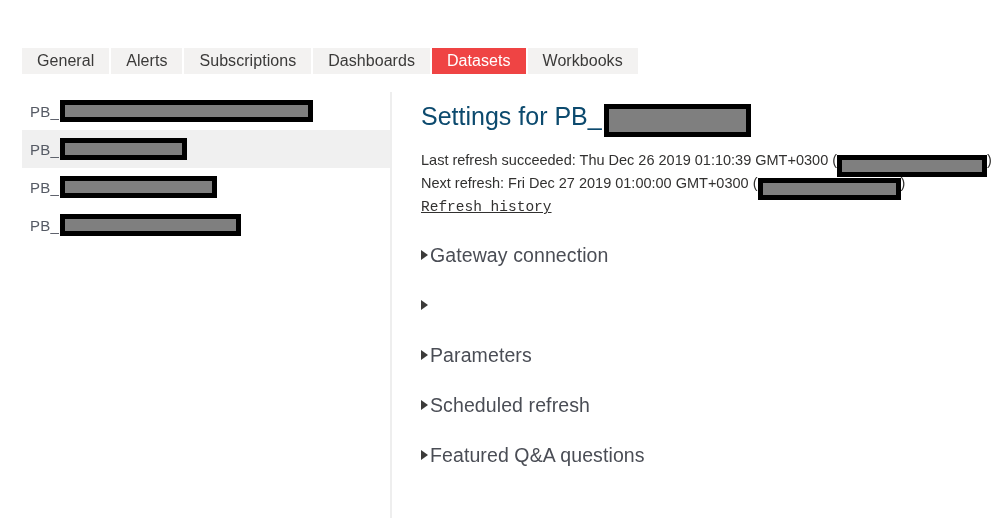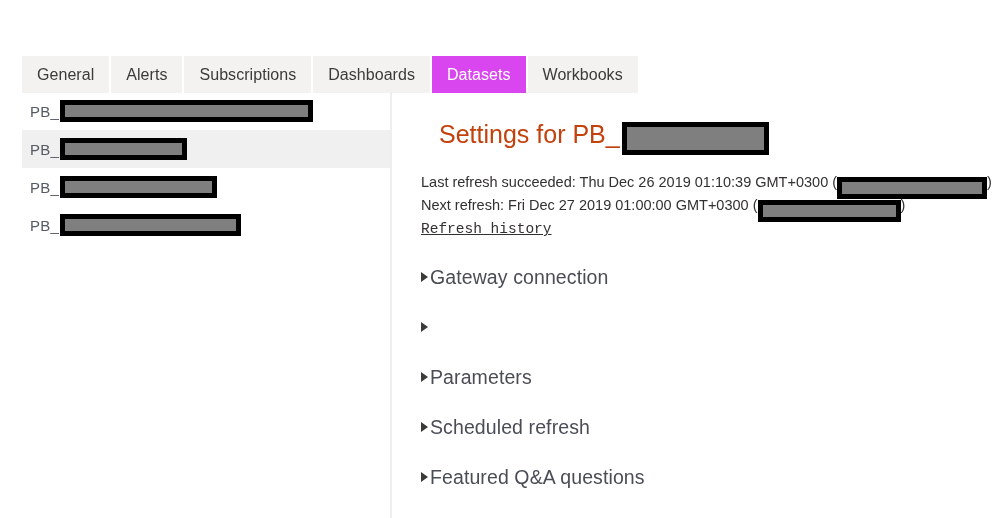--- a/index.html
+++ b/index.html
@@ -13,40 +13,40 @@
     font-family: "Liberation Sans", sans-serif;
     color: #323130;
     overflow: hidden;
     position: relative;
   }
 
   
   .tabbar {
     position: absolute;
     left: 22px;
-    top: 56px;
-    height: 37px;
+    top: 48px;
+    height: 26px;
     display: flex;
     align-items: stretch;
     gap: 2px;
   }
   .tab {
     background: #f3f2f1;
     color: #3b3a39;
     font-size: 16px;
     display: flex;
     align-items: center;
     justify-content: center;
     padding: 0 15px;
     white-space: nowrap;
     cursor: pointer;
     letter-spacing: 0.05px;
   }
   .tab.active {
-    background: #d946ef;
+    background: #ef4444;
     color: #ffffff;
     align-items: center;
   }
 
   
   .left-pane {
     position: absolute;
     left: 0;
     top: 92px;
     width: 366px;
@@ -98,22 +98,22 @@
   
   .right-pane {
     position: absolute;
     left: 421px;
     top: 98px;
     width: 570px;
   }
   .settings-title {
     font-size: 25px;
     font-weight: 400;
-    color: #c2410c;
-    margin: 18px;
+    color: #0c4a6e;
+    margin: 0;
     line-height: 36px;
     white-space: nowrap;
   }
   .title-redact {
     width: 147px;
     height: 33px;
     margin-left: 2px;
     position: relative;
     top: 2px;
   }

